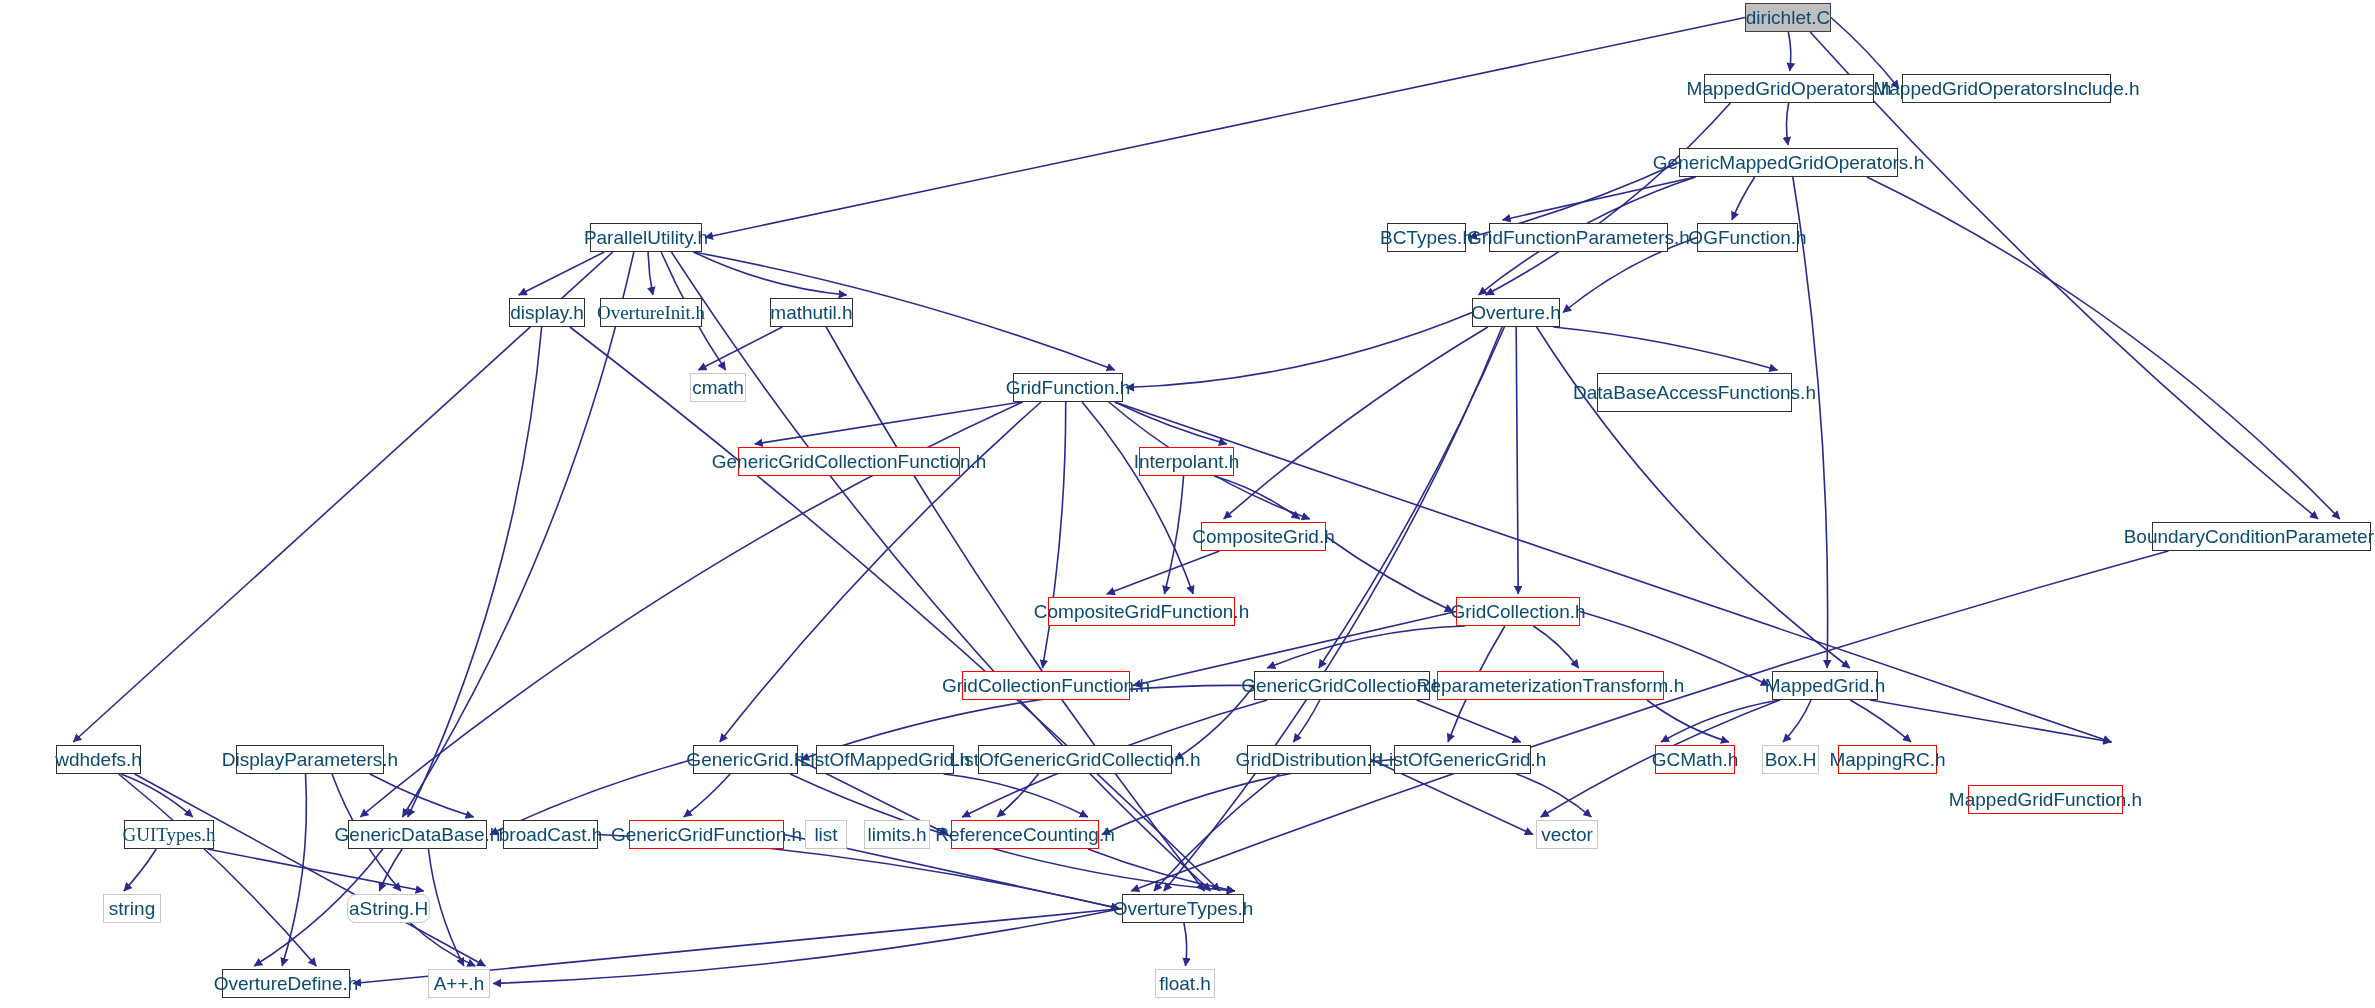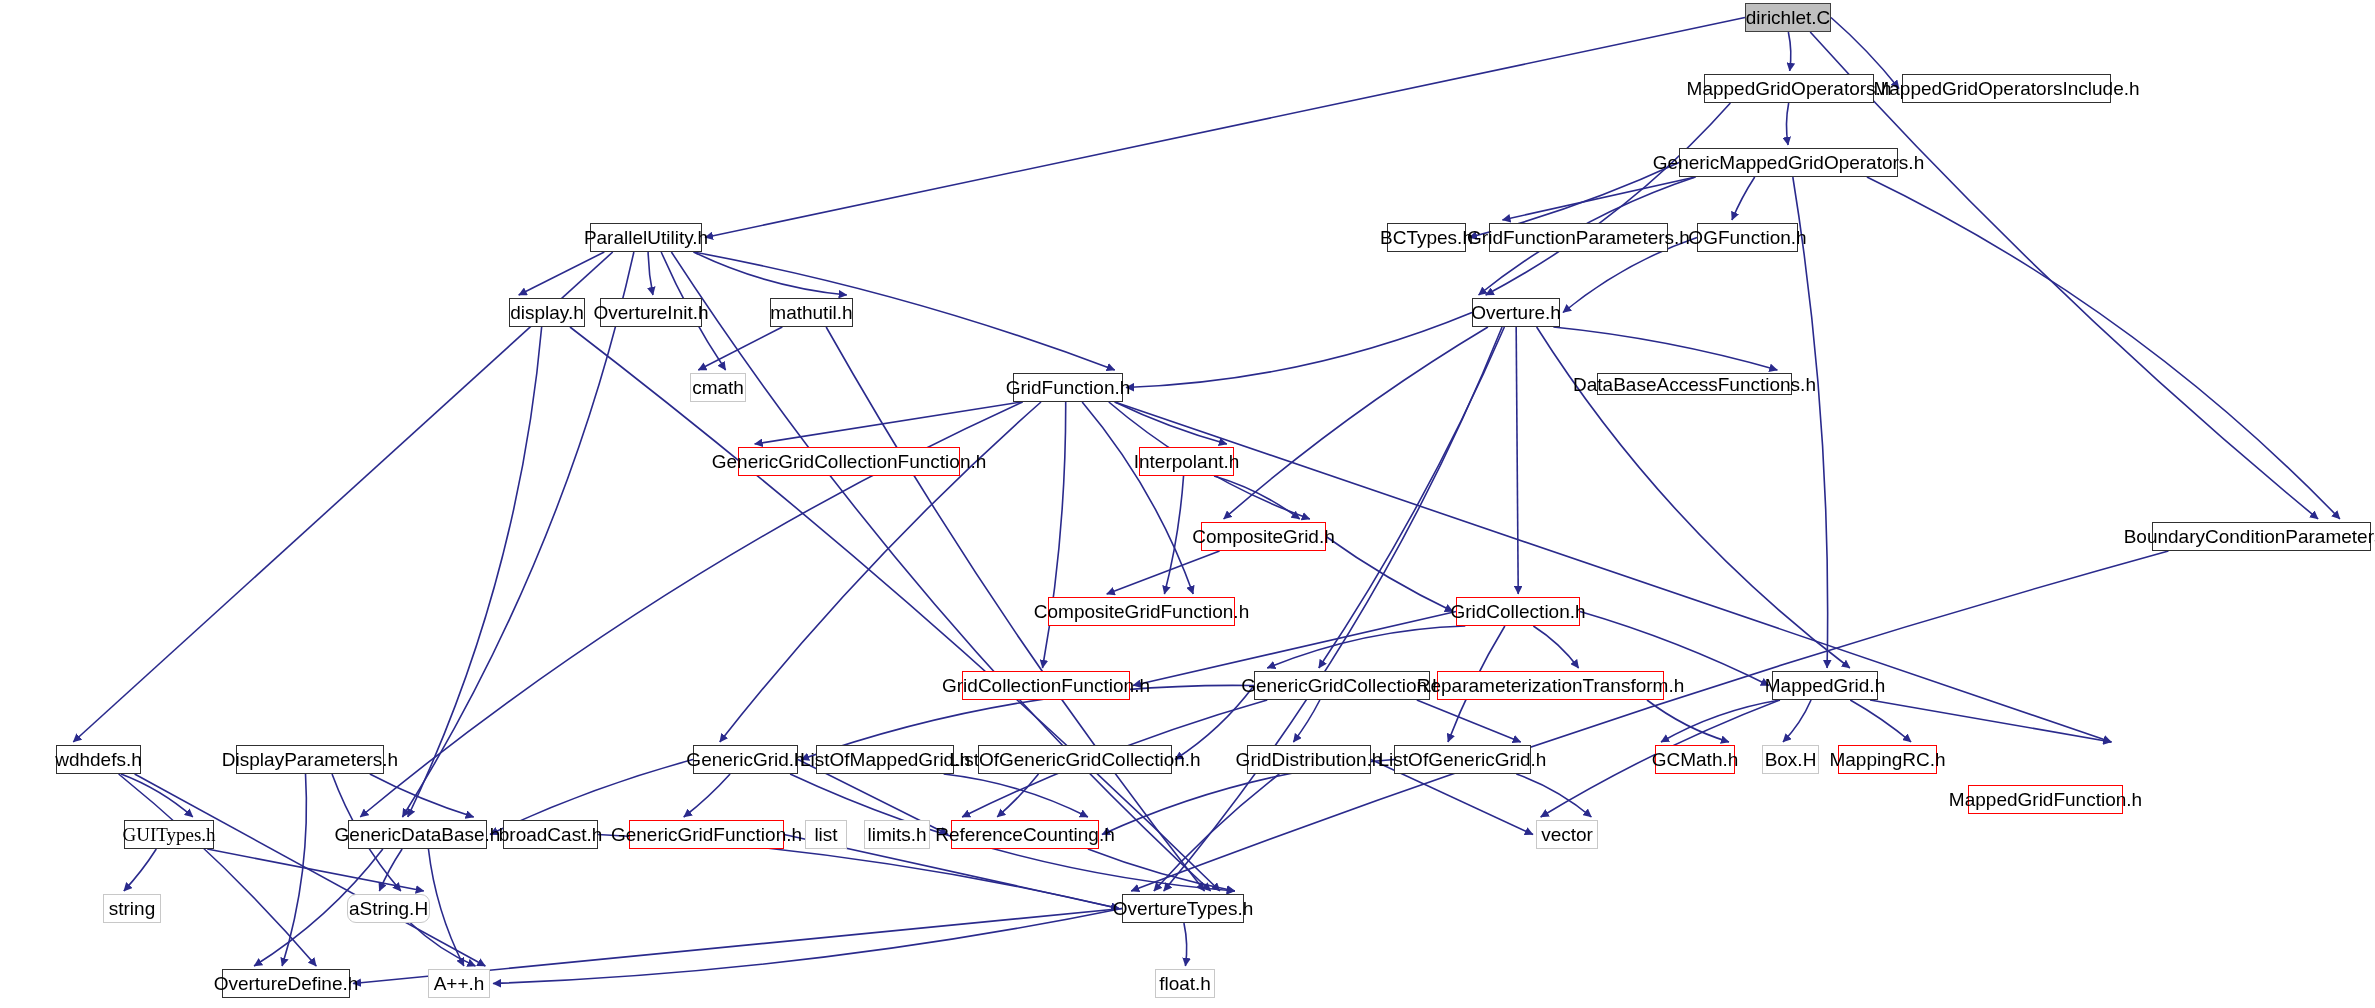--- a/index.html
+++ b/index.html
@@ -1,21 +1,21 @@
 <!DOCTYPE html>
 <html><head>
 <meta charset="utf-8">
 <style>
   html,body{margin:0;padding:0;background:#ffffff;}
   #canvas{position:relative;width:2375px;height:1008px;background:#ffffff;
           font-family:"Liberation Sans","DejaVu Sans",sans-serif;}
   #edges{position:absolute;left:0;top:0;width:2375px;height:1008px;}
   .node{position:absolute;box-sizing:border-box;display:flex;align-items:center;
         justify-content:center;background:#ffffff;border:1px solid #303030;
-        font-size:19px;color:#000000;white-space:nowrap;line-height:1;padding:0 8px;}
+        font-size:19px;color:#0c4a6e;white-space:nowrap;line-height:1;padding:0 8px;}
   .node.root{background:#bfbfbf;border-color:#404040;}
   .node.red{border-color:#ff0000;}
   .node.gray{border-color:#c8c8c8;}
   .node span{pointer-events:none;}
 </style>
 </head>
 <body>
 
 <div id="canvas">
   <svg id="edges" viewBox="0 0 2375 1008" xmlns="http://www.w3.org/2000/svg">
@@ -137,36 +137,36 @@
       </div>
       <div class="node" style="left: 1697px; top: 223px; width: 101px; height: 29px;">
         <span>OGFunction.h</span>
       </div>
       <div class="node" style="left: 590px; top: 223px; width: 112px; height: 29px;">
         <span>ParallelUtility.h</span>
       </div>
       <div class="node" style="left: 509px; top: 298px; width: 76px; height: 29px;">
         <span>display.h</span>
       </div>
-      <div class="node" style="left: 600px; top: 298px; width: 102px; height: 29px;">
+      <div class="node" style="left: 600px; top: 298px; width: 102px; height: 29px; font-family: Liberation Serif, serif;">
         <span>OvertureInit.h</span>
       </div>
       <div class="node" style="left: 770px; top: 298px; width: 83px; height: 29px;">
         <span>mathutil.h</span>
       </div>
       <div class="node" style="left: 1472px; top: 298px; width: 88px; height: 29px;">
         <span>Overture.h</span>
       </div>
       <div class="node gray" style="left: 690px; top: 373px; width: 56px; height: 29px;">
         <span>cmath</span>
       </div>
       <div class="node" style="left: 1013px; top: 373px; width: 110px; height: 29px;">
         <span>GridFunction.h</span>
       </div>
-      <div class="node" style="left: 1597px; top: 373px; width: 195px; height: 22px; padding-left: 8px;">
+      <div class="node" style="left: 1597px; top: 373px; width: 195px; height: 39px; padding-left: 8px;">
         <span>DataBaseAccessFunctions.h</span>
       </div>
       <div class="node red" style="left: 738px; top: 447px; width: 222px; height: 29px;">
         <span>GenericGridCollectionFunction.h</span>
       </div>
       <div class="node red" style="left: 1139px; top: 447px; width: 95px; height: 29px;">
         <span>Interpolant.h</span>
       </div>
       <div class="node" style="left: 2152px; top: 522px; width: 219px; height: 29px;">
         <span>BoundaryConditionParameters.h</span>

